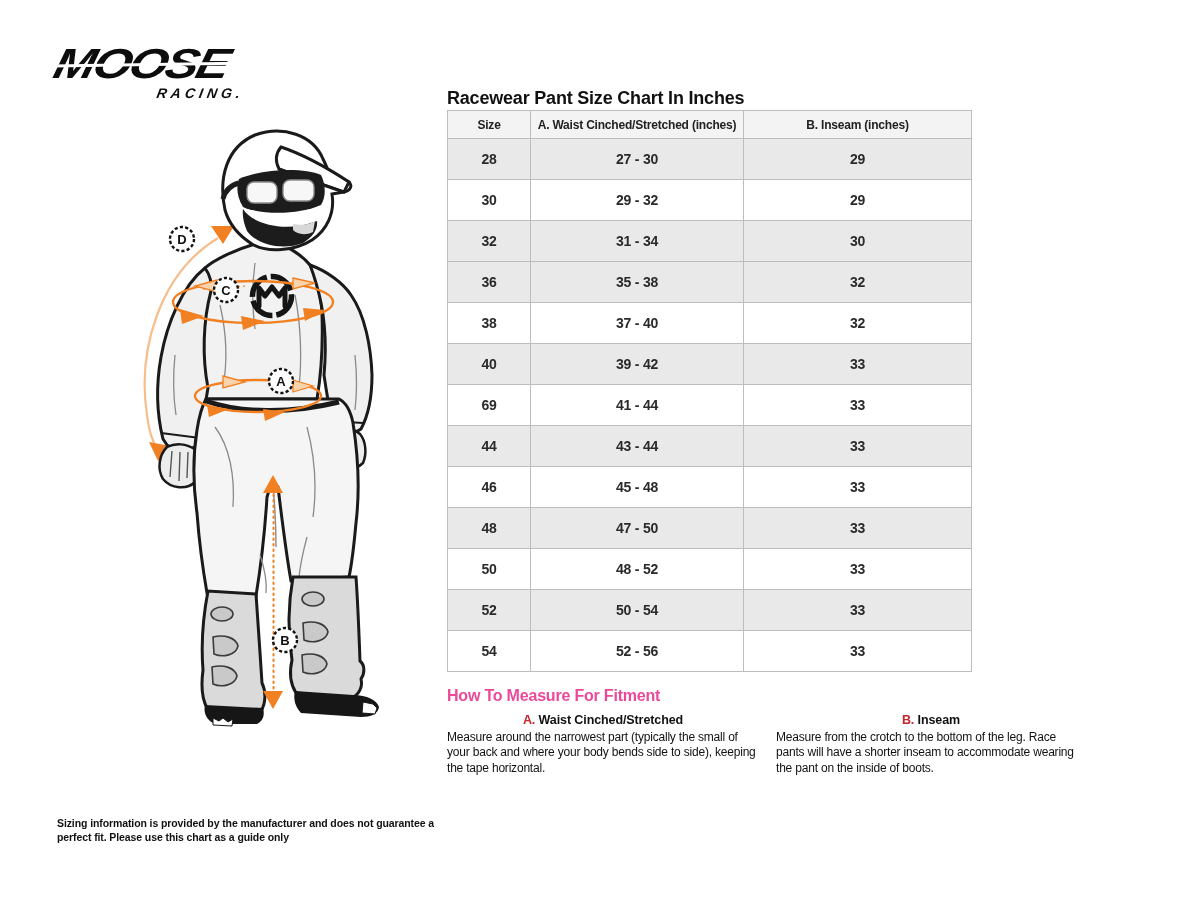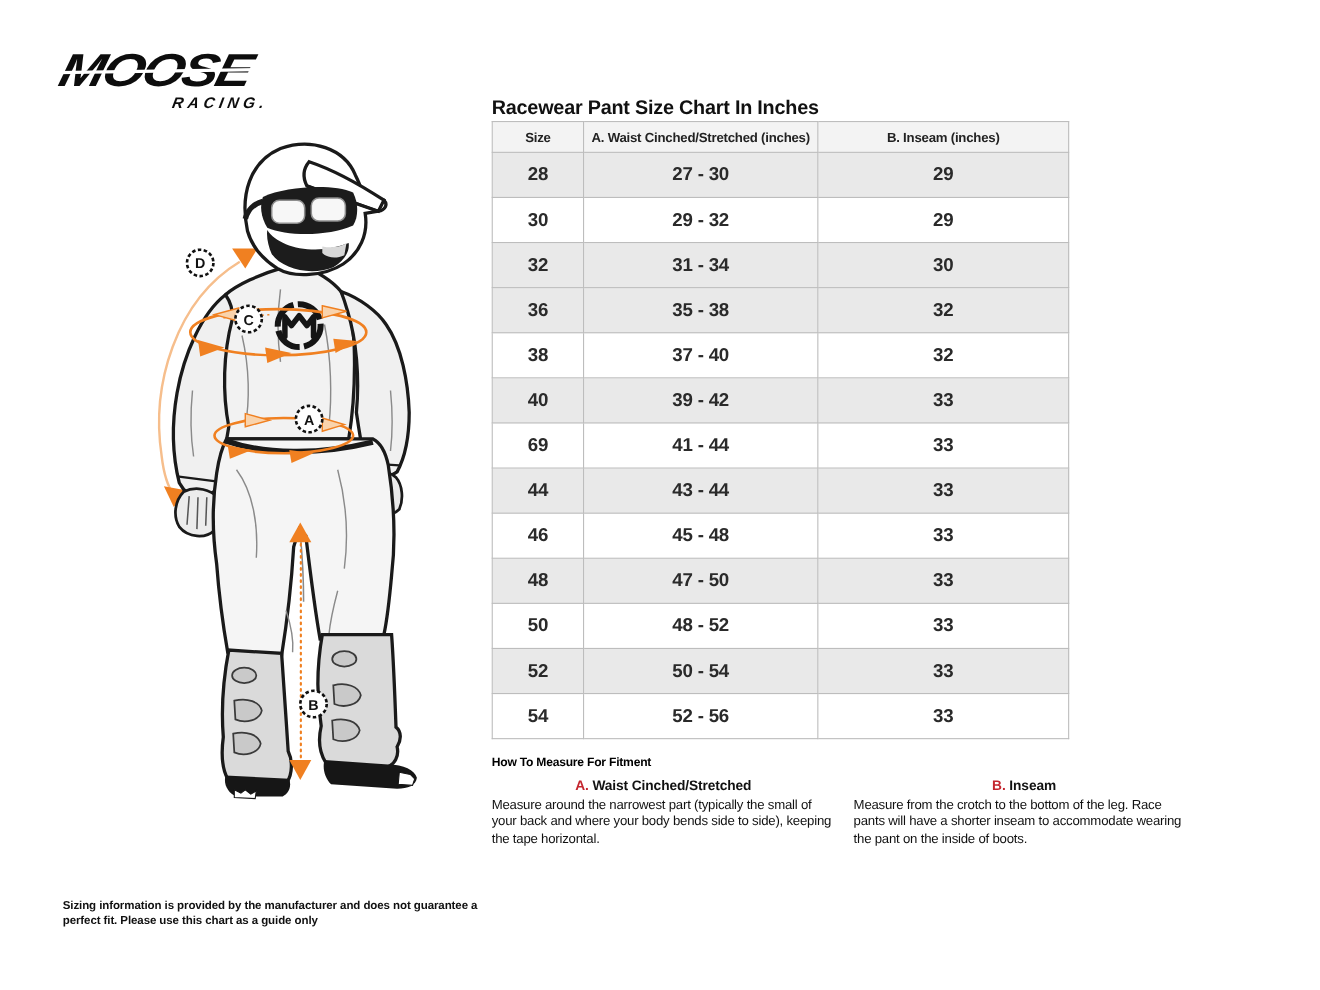--- a/index.html
+++ b/index.html
@@ -34,25 +34,25 @@
 
   table.size-table { width:524px; border-collapse:collapse; table-layout:fixed; margin-top:2px;
     border:1px solid #15803d; }
   table.size-table col.c1{width:83px;} table.size-table col.c2{width:213px;} table.size-table col.c3{width:228px;}
   table.size-table th {
     height:28px; background:#f3f3f3; border:1px solid #bdbdbd;
     font-size:12px; font-weight:bold; color:#222; text-align:center; letter-spacing:-0.2px;
   }
   table.size-table td {
     height:41px; border:1px solid #bdbdbd; background:#fff;
-    font-size:17px; font-weight:bold; color:#2a2a2a; text-align:center; letter-spacing:-0.2px;
+    font-size:14px; font-weight:bold; color:#2a2a2a; text-align:center; letter-spacing:-0.2px;
   }
   table.size-table tr.alt td { background:#e9e9e9; }
 
-  h2.fit-title { font-size:11px; font-weight:bold; letter-spacing:-0.2px; margin-top:15px; color:#000000; }
+  h2.fit-title { font-size:16px; font-weight:bold; letter-spacing:-0.2px; margin-top:15px; color:#ec4899; }
   .fit-cols { position:relative; margin-top:8px; width:524px; }
   .fit-item { position:absolute; top:0; }
   .fit-item.a { left:0; width:312px; }
   .fit-item.b { left:329px; width:310px; }
   .fit-label { font-size:12.5px; font-weight:bold; color:#111; letter-spacing:-0.1px;text-align:center; }
   .fit-label .red { color:#c4262e; }
   .fit-item p { margin-top:3px; font-size:12px; line-height:1.28; color:#111; letter-spacing:-0.2px; }
 
   .disclaimer {
     position:absolute; left:57px; top:816px; width:382px;

